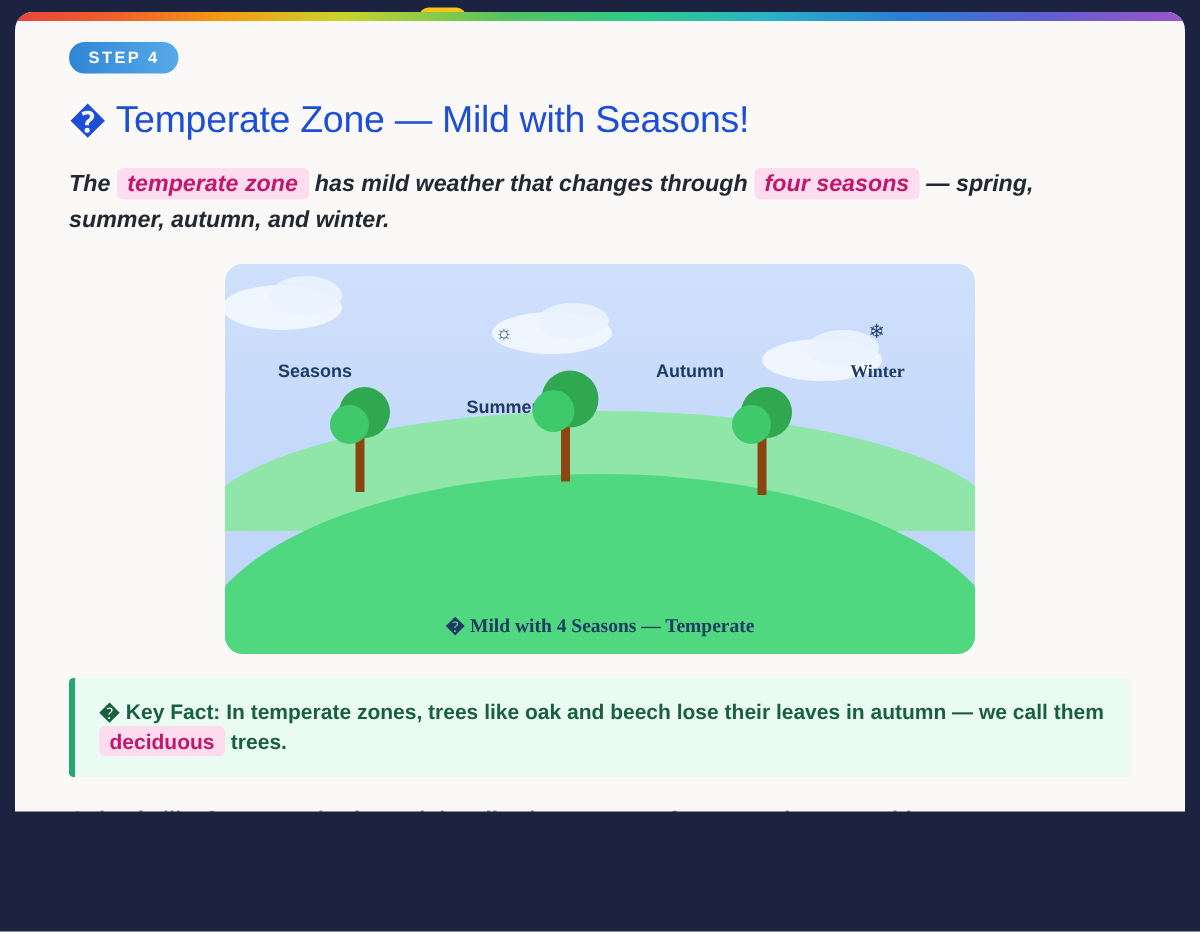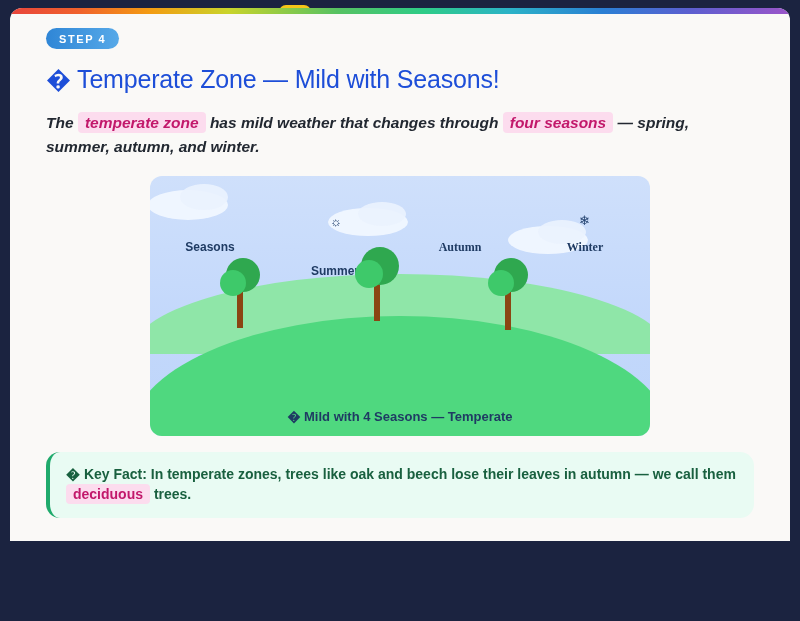--- a/index.html
+++ b/index.html
@@ -162,28 +162,29 @@
   }
   .canopy-a { background: #2fa84f; }
   .canopy-b { background: #3ec96a; }
   .illus-caption {
     position: absolute;
     bottom: 11px; left: 0; width: 100%;
     text-align: center;
     font-size: 13px;
     font-weight: bold;
     color: #1f3b63;
+    font-family: Liberation Serif, serif;
   }
 
   
   .keyfact {
     margin: 16px 0 0 0;
     background: #e9fbf3;
     border-left: 4px solid #1faa6c;
-    border-radius: 14px;
+    border-radius: 3px;
     padding: 12px 16px 13px 16px;
     font-size: 14px;
     font-weight: bold;
     line-height: 1.45;
     color: #19603f;
   }
   .keyfact .hl { background: #fcdcee; color: #c2186b; }
 
   
   .closing {
@@ -237,21 +238,21 @@
         <div class="cloud b" style="left:208px; top:26px; width:48px; height:24px;"></div>
 
         <div class="cloud" style="left:358px; top:50px; width:80px; height:28px;"></div>
         <div class="cloud b" style="left:388px; top:44px; width:48px; height:24px;"></div>
 
         <span class="sun-glyph" style="left:180px; top:39px;">☼</span>
         <span class="snow-glyph" style="left:429px; top:38px;">❄</span>
 
         <span class="season-label" style="left:15px; top:64px;">Seasons</span>
         <span class="season-label" style="left:140px; top:64px;margin-top:24px;">Summer</span>
-        <span class="season-label" style="left:265px; top:64px;font-family:Liberation Serif, serif;">Autumn</span>
+        <span class="season-label" style="left:265px; top:64px;">Autumn</span>
         <span class="season-label" style="left:390px; top:64px;font-family:Liberation Serif, serif;">Winter</span>
 
         <div class="hill hill-back"></div>
         <div class="hill hill-front"></div>
 
         <div class="tree" style="left:70px; bottom:108px; width:40px; height:70px;">
           <div class="trunk"></div>
           <div class="canopy-a" style="left:6px; top:0; width:34px; height:34px;"></div>
           <div class="canopy-b" style="left:0px; top:12px; width:26px; height:26px;"></div>
         </div>

